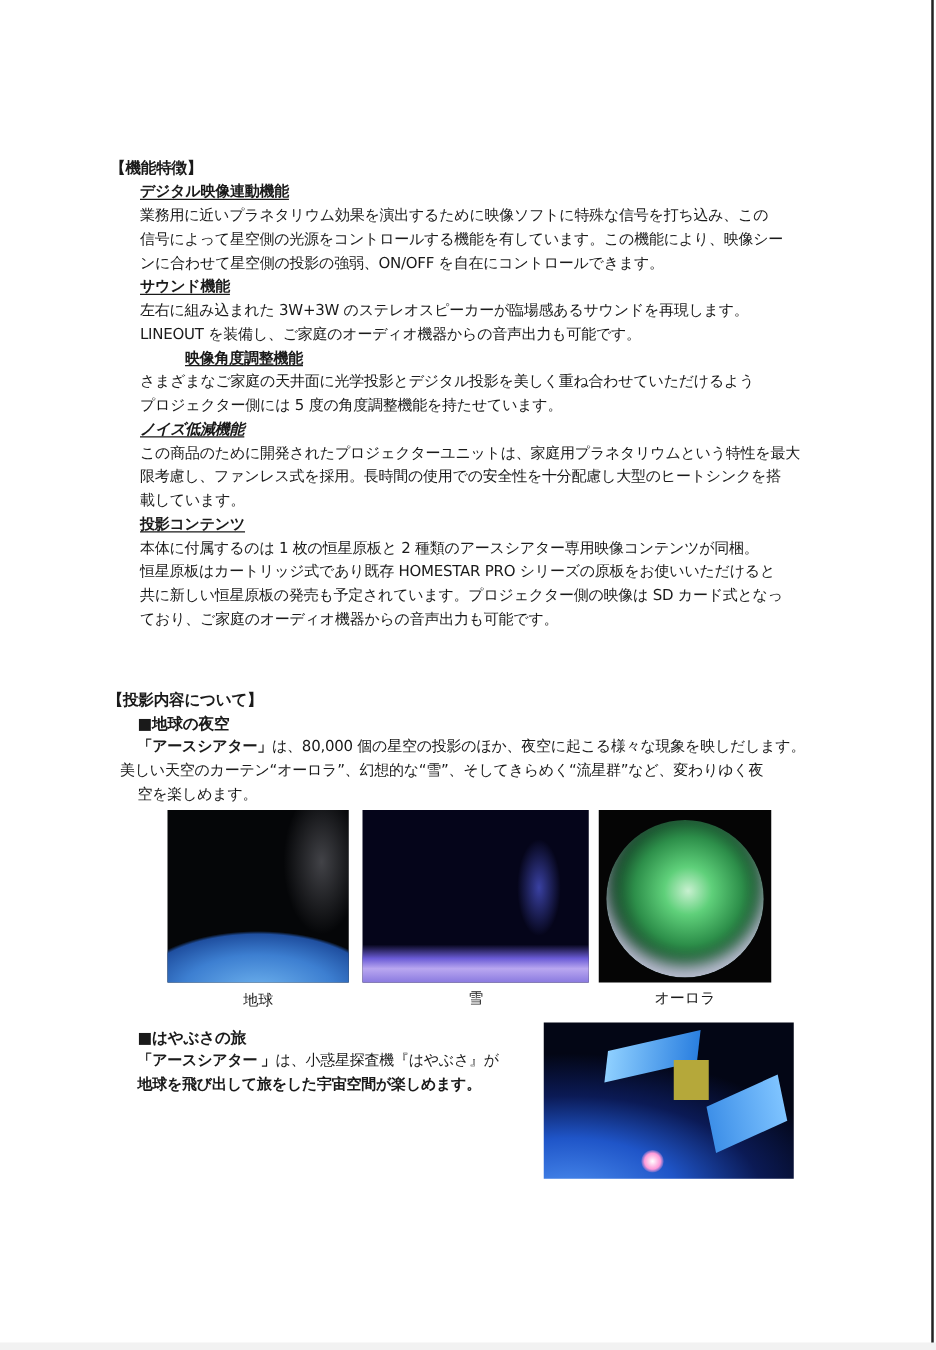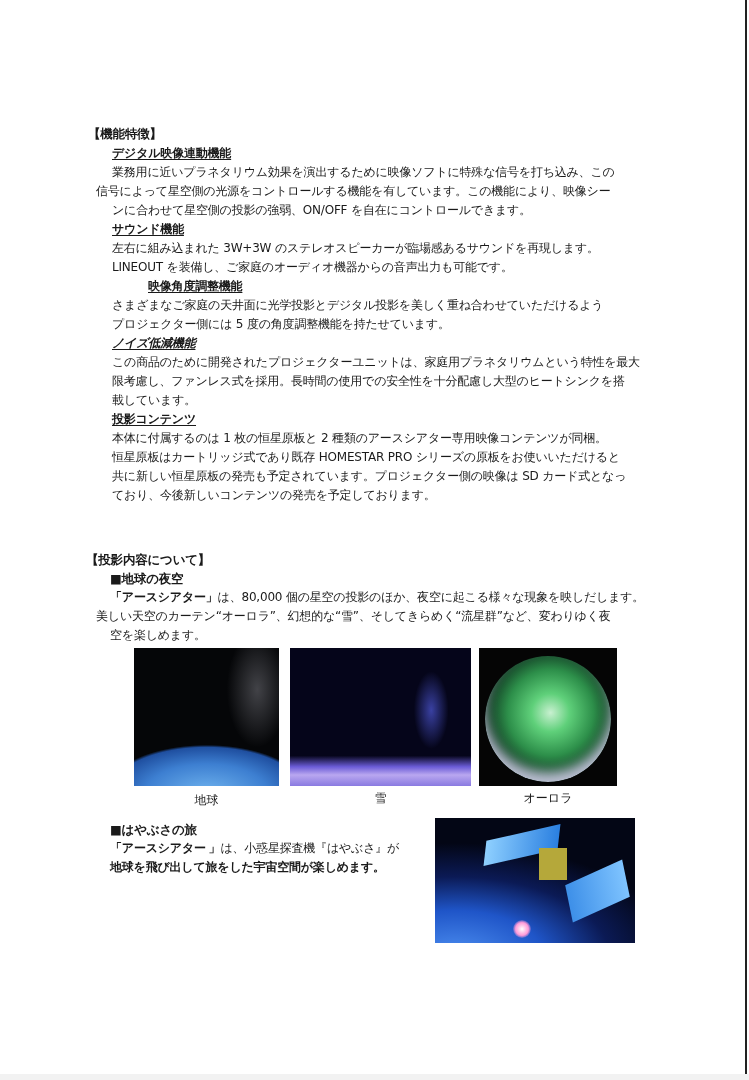--- a/index.html
+++ b/index.html
@@ -46,41 +46,41 @@
 </head>
 <body>
 
 <div class="edge-right"></div>
 <div class="edge-bottom"></div>
 
 <div class="t h1" style="left:88px;top:124px;">【機能特徴】</div>
 
 <div class="t h2" style="left:112px;top:144px;">デジタル映像連動機能</div>
 <div class="t" style="left:112px;top:163px;">業務用に近いプラネタリウム効果を演出するために映像ソフトに特殊な信号を打ち込み、この</div>
-<div class="t" style="left:96px;top:182px;">信号によって星空側の光源をコントロールする機能を有しています。この機能により、映像シー</div>
+<div class="t" style="left:112px;top:182px;">信号によって星空側の光源をコントロールする機能を有しています。この機能により、映像シー</div>
 <div class="t" style="left:112px;top:201px;">ンに合わせて星空側の投影の強弱、ON/OFF を自在にコントロールできます。</div>
 
 <div class="t h2" style="left:112px;top:220px;">サウンド機能</div>
 <div class="t" style="left:112px;top:239px;">左右に組み込まれた 3W+3W のステレオスピーカーが臨場感あるサウンドを再現します。</div>
 <div class="t" style="left:112px;top:258px;">LINEOUT を装備し、ご家庭のオーディオ機器からの音声出力も可能です。</div>
 
 <div class="t h2" style="left:112px;top:277px;margin-left:36px;">映像角度調整機能</div>
 <div class="t" style="left:112px;top:296px;">さまざまなご家庭の天井面に光学投影とデジタル投影を美しく重ね合わせていただけるよう</div>
 <div class="t" style="left:112px;top:315px;">プロジェクター側には 5 度の角度調整機能を持たせています。</div>
 
 <div class="t h2 it" style="left:112px;top:334px;">ノイズ低減機能</div>
 <div class="t" style="left:112px;top:353px;">この商品のために開発されたプロジェクターユニットは、家庭用プラネタリウムという特性を最大</div>
 <div class="t" style="left:112px;top:372px;">限考慮し、ファンレス式を採用。長時間の使用での安全性を十分配慮し大型のヒートシンクを搭</div>
 <div class="t" style="left:112px;top:391px;">載しています。</div>
 
 <div class="t h2" style="left:112px;top:410px;">投影コンテンツ</div>
 <div class="t" style="left:112px;top:429px;">本体に付属するのは 1 枚の恒星原板と 2 種類のアースシアター専用映像コンテンツが同梱。</div>
 <div class="t" style="left:112px;top:448px;">恒星原板はカートリッジ式であり既存 HOMESTAR PRO シリーズの原板をお使いいただけると</div>
 <div class="t" style="left:112px;top:467px;">共に新しい恒星原板の発売も予定されています。プロジェクター側の映像は SD カード式となっ</div>
-<div class="t" style="left:112px;top:486px;">ており、今後新しいコンテンツの発売を予定しております。</div>
+<div class="t" style="left:112px;top:486px;">ており、ご家庭のオーディオ機器からの音声出力も可能です。</div>
 
 <div class="t h1" style="left:86px;top:550px;">【投影内容について】</div>
 <div class="t h3" style="left:110px;top:569px;">■地球の夜空</div>
 <div class="t" style="left:110px;top:588px;">
   <span class="b">「アースシアター」</span><span>は、80,000 個の星空の投影のほか、夜空に起こる様々な現象を映しだします。</span>
 </div>
 <div class="t" style="left:96px;top:607px;">美しい天空のカーテン“オーロラ”、幻想的な“雪”、そしてきらめく“流星群”など、変わりゆく夜</div>
 <div class="t" style="left:110px;top:626px;">空を楽しめます。</div>
 
 <div class="img earth"></div>

